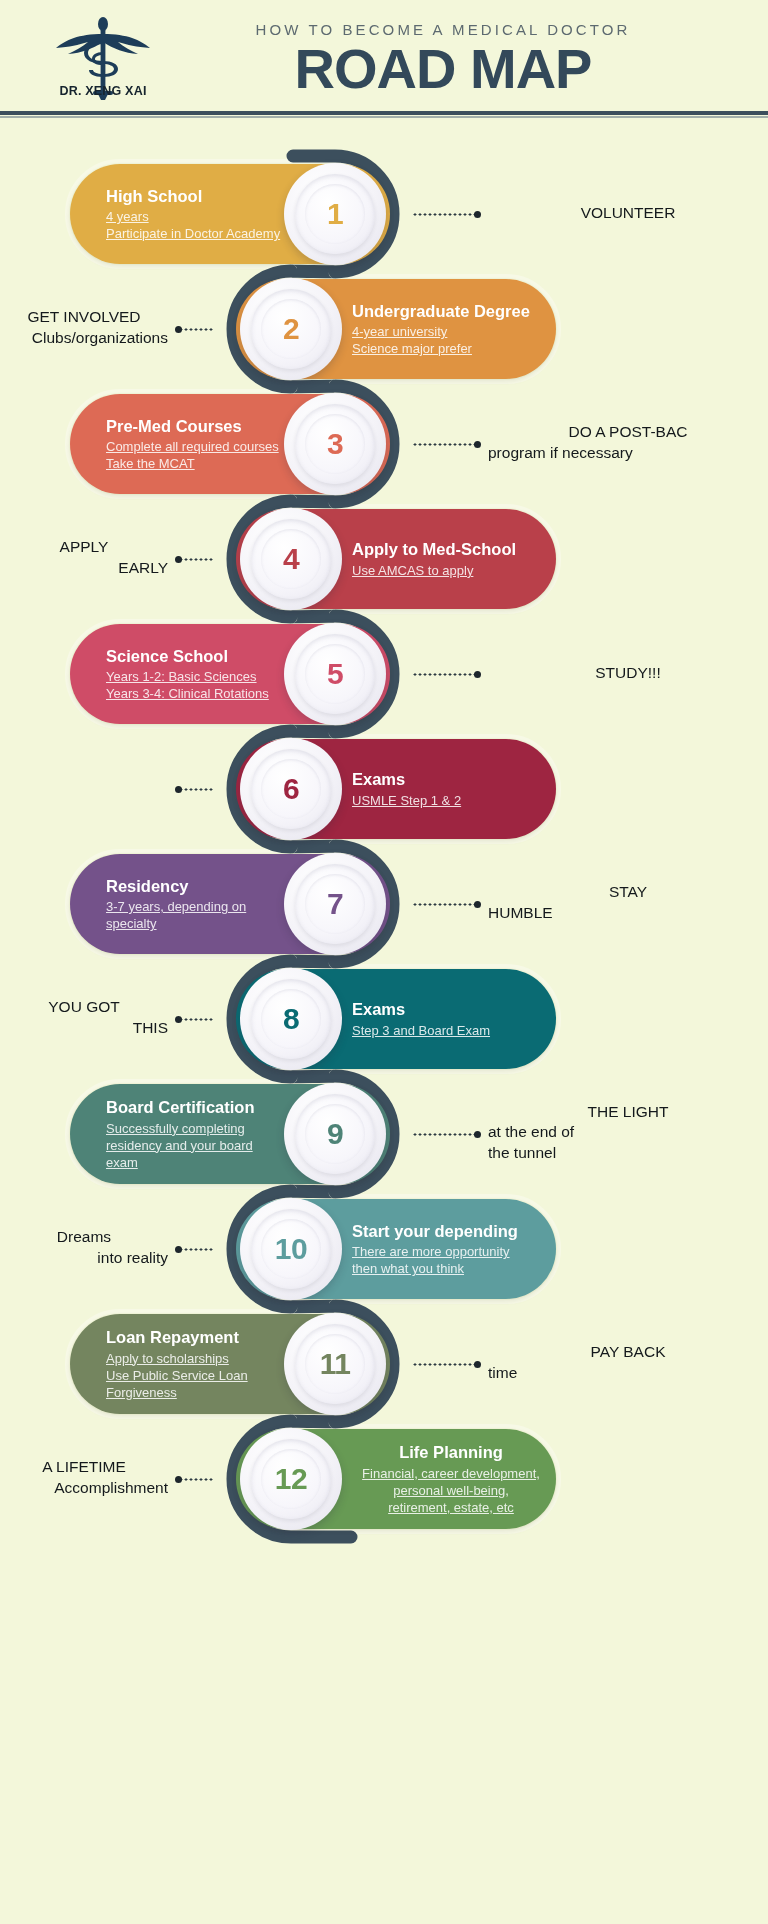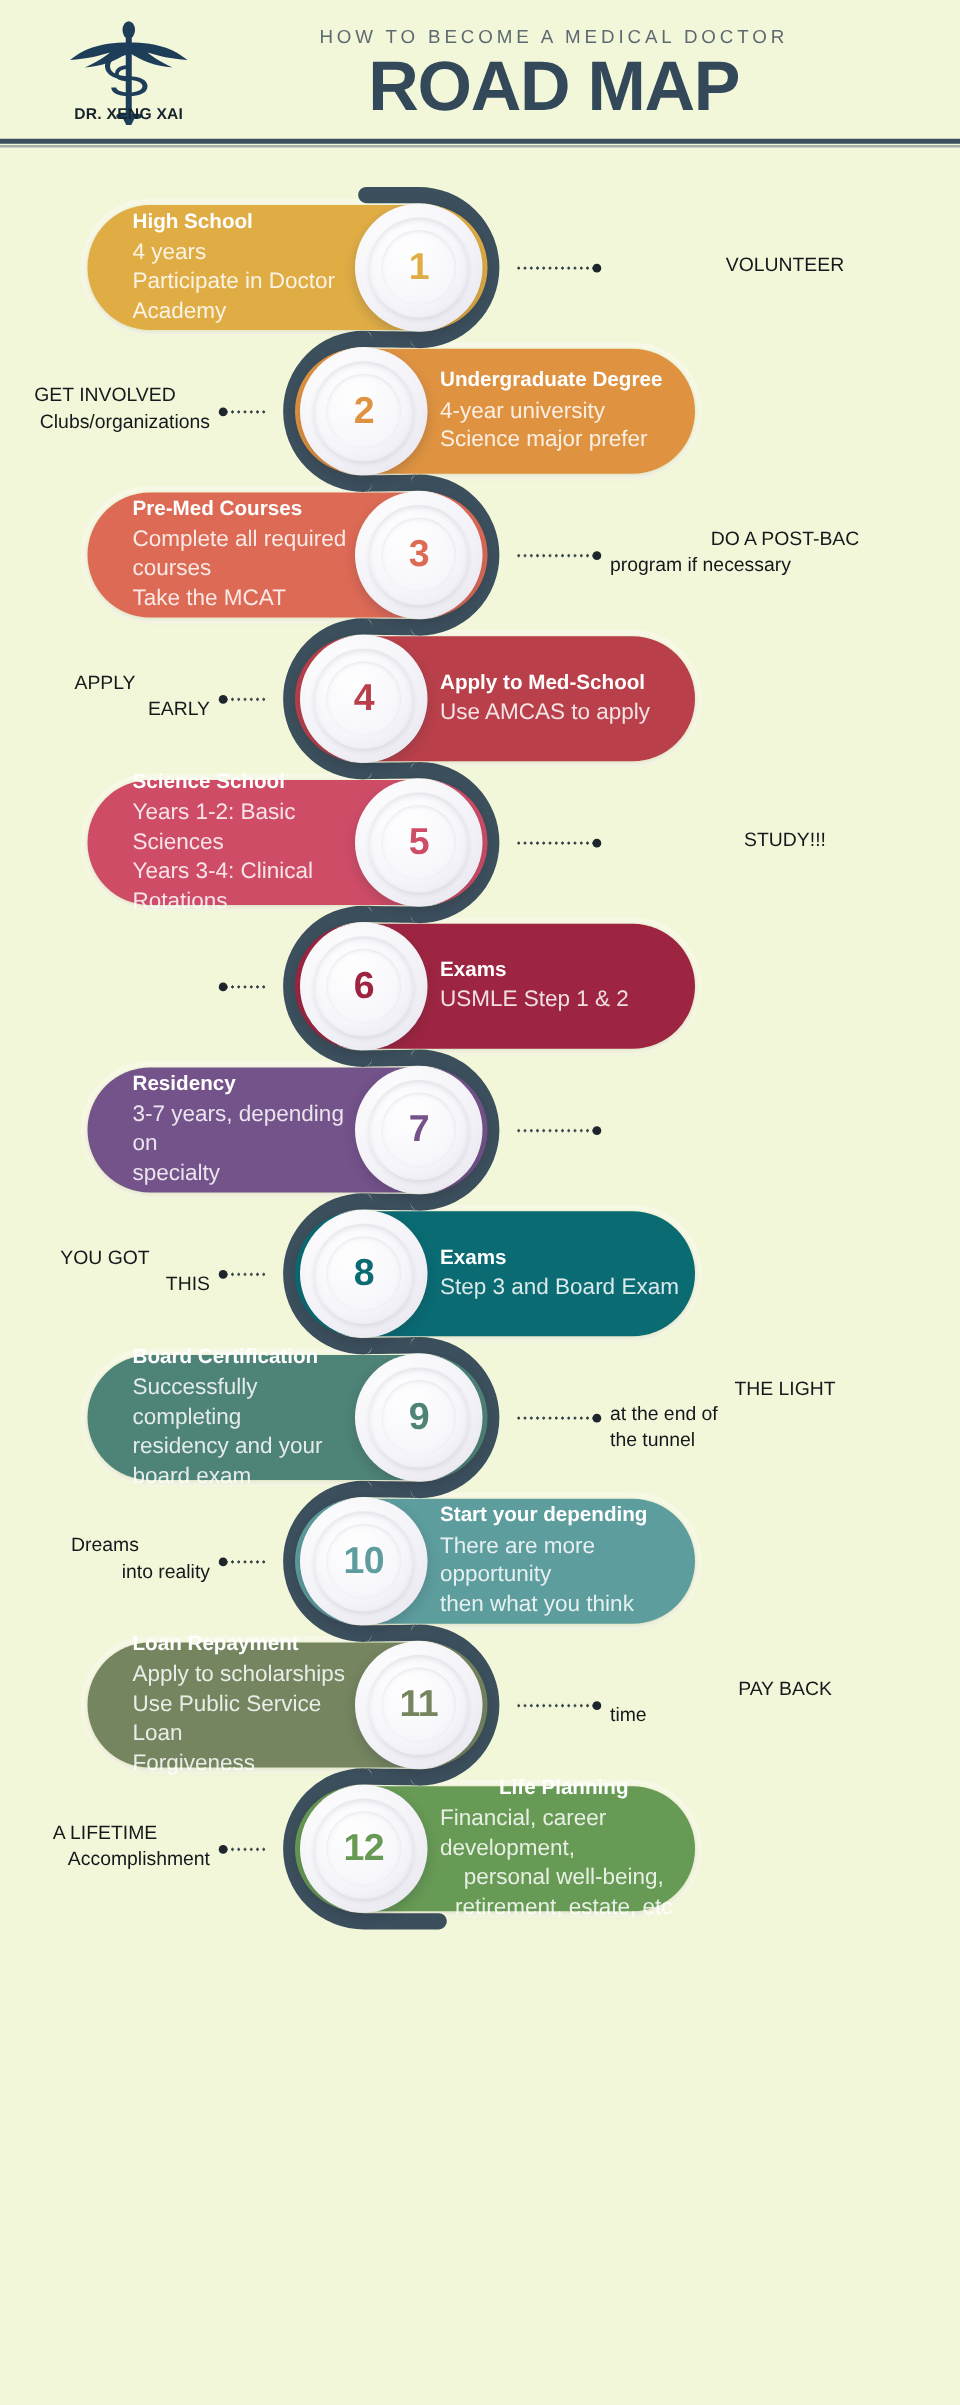--- a/index.html
+++ b/index.html
@@ -42,21 +42,21 @@
     position:absolute;top:0;height:100px;border-radius:50px;
     box-shadow:0 2px 5px rgba(60,60,30,.10);
   }
   
   .pill::after{
     content:"";position:absolute;left:-5px;top:-5px;right:-5px;bottom:-5px;
     border-radius:55px;border:4px solid #f7f9e6;z-index:-1;
   }
   .pill-text{position:absolute;top:0;height:100px;display:flex;flex-direction:column;justify-content:center;}
   .pill-title{font-size:16.5px;font-weight:bold;color:#ffffff;line-height:1.25;margin-bottom:2px;}
-  .pill-line{font-size:18px;color:rgba(255,255,255,.85);line-height:1.32;}
+  .pill-line{font-size:13px;color:rgba(255,255,255,.85);line-height:1.32;text-decoration:underline;}
 
   
   .badge{position:absolute;top:-1px;width:102px;height:102px;}
   .badge .ring1{position:absolute;left:0;top:0;width:102px;height:102px;border-radius:50%;
     background:radial-gradient(circle at 36% 30%, #ffffff 0%, #f4f3f8 55%, #e3e2ec 100%);
     box-shadow:0 4px 9px rgba(40,40,60,.20);}
   .badge .ring2{position:absolute;left:11px;top:11px;width:80px;height:80px;border-radius:50%;
     background:radial-gradient(circle at 35% 28%, #fefeff 0%, #f6f5fa 60%, #e9e8f1 100%);
     box-shadow:inset 0 2px 4px rgba(120,120,150,.18), 0 2px 4px rgba(40,40,60,.10);}
   .badge .ring3{position:absolute;left:21px;top:21px;width:60px;height:60px;border-radius:50%;
@@ -247,20 +247,24 @@
       <div class="badge" style="left: 284px;">
         <div class="ring1"></div>
         <div class="ring2"></div>
         <div class="ring3"></div>
         <div class="num" style="color: rgb(116, 82, 138);">7</div>
       </div>
       <div class="connector" style="left: 412px; width: 66px; top: 49px;">
         <div class="dots"></div>
         <div class="dot" style="right: -3px;"></div>
       </div>
+      <div class="annot right" style="left: 488px; top: 28px; width: 280px;">
+        <div class="a1">STAY</div>
+        <div class="a2">HUMBLE</div>
+      </div>
     </div>
     <div class="step" style="left: 0px; top: 969px; width: 768px;">
       <div class="pill" style="left: 236px; width: 320px; background: rgb(10, 107, 115);"></div>
       <div class="pill-text" style="left: 352px; width: 198px;">
         <div class="pill-title">Exams</div>
         <div class="pill-line">Step 3 and Board Exam</div>
       </div>
       <div class="badge" style="left: 240px;">
         <div class="ring1"></div>
         <div class="ring2"></div>

